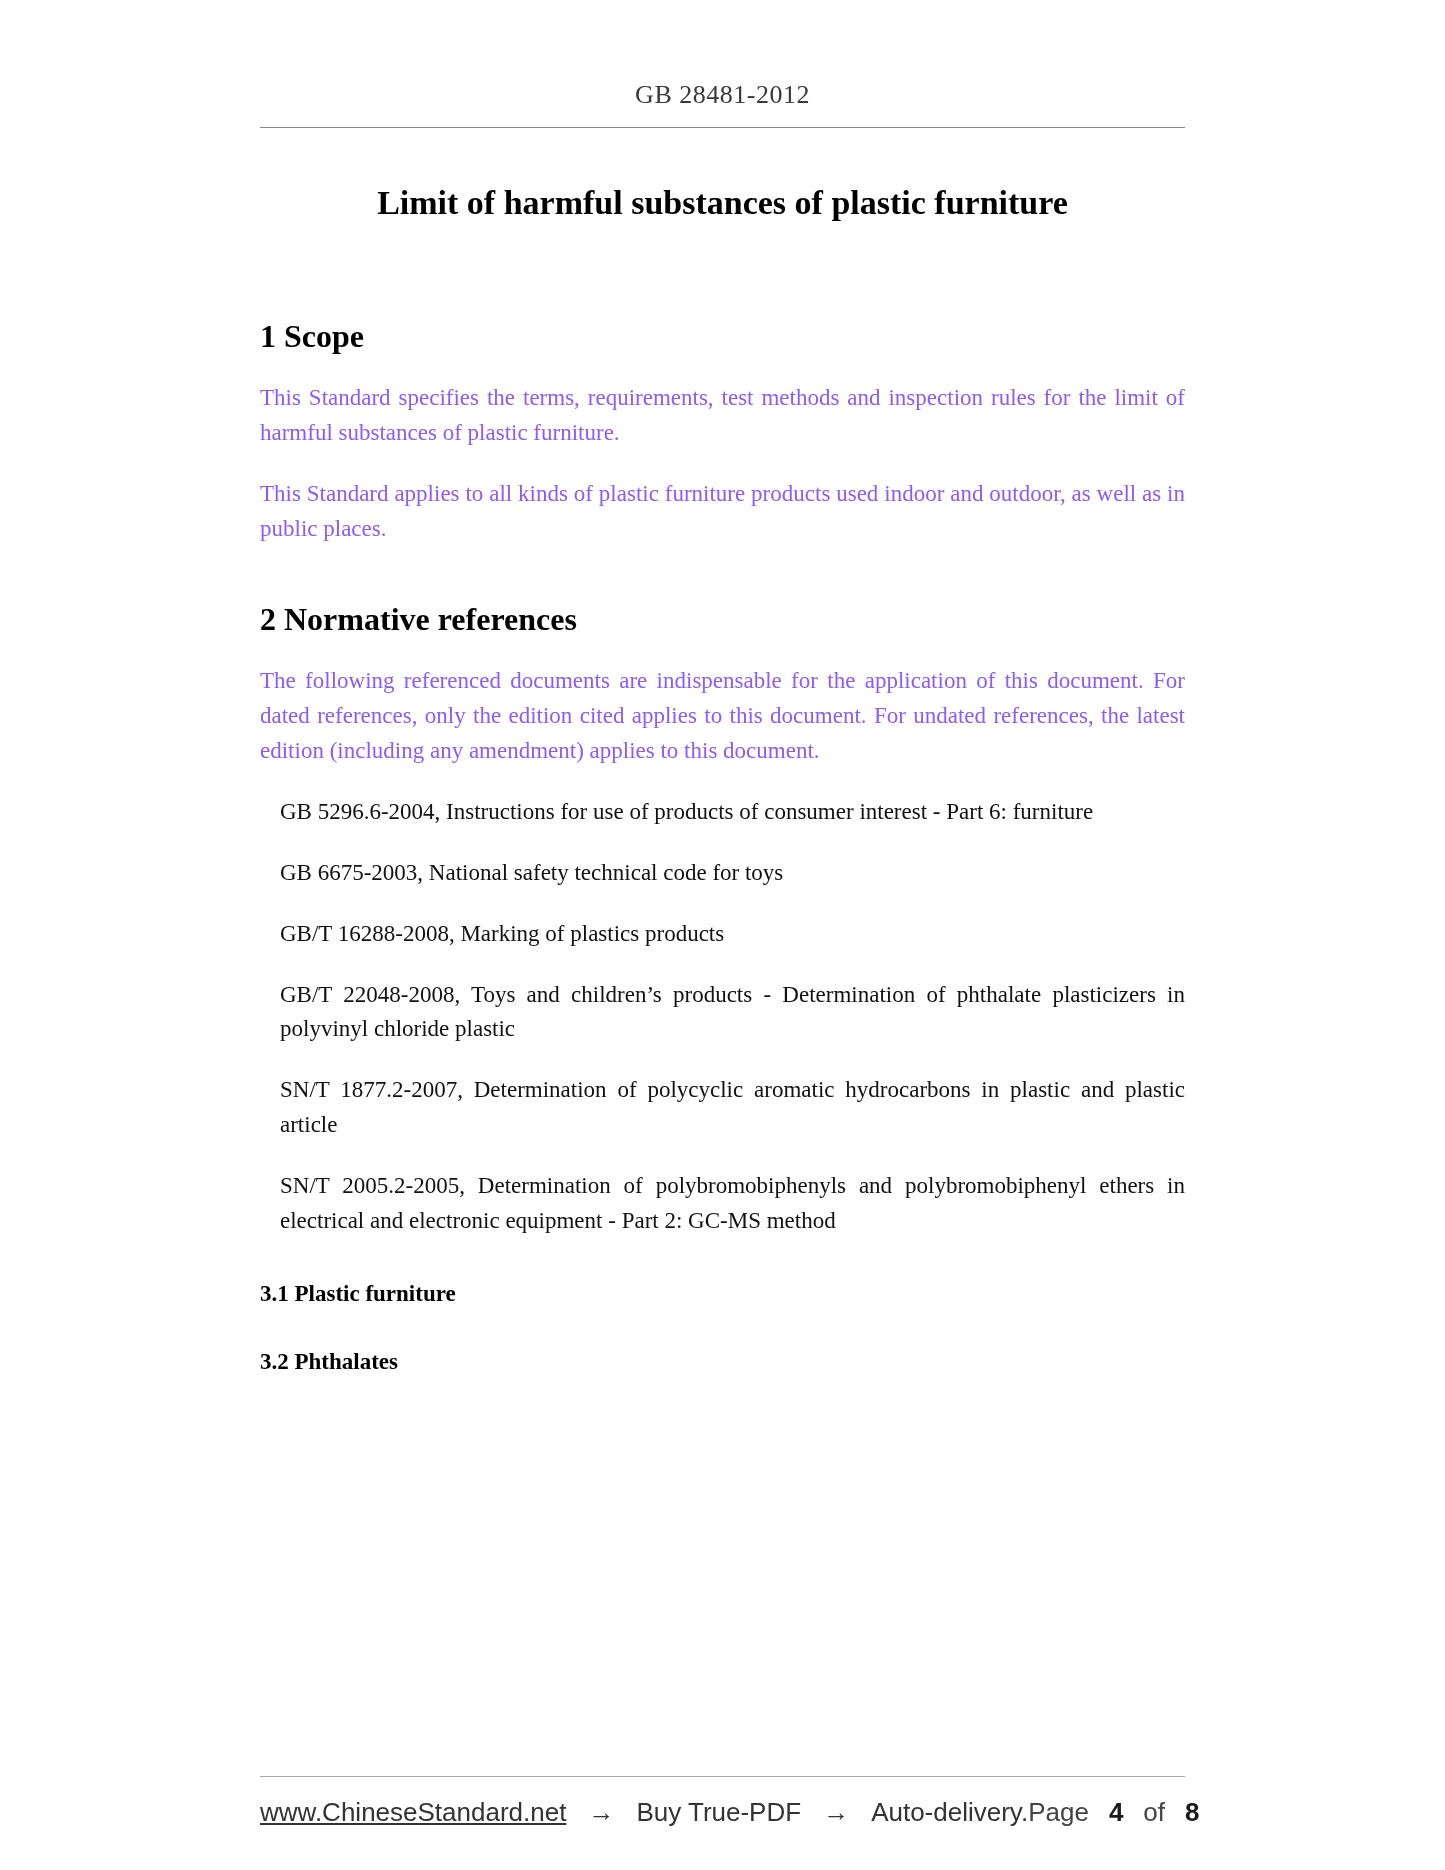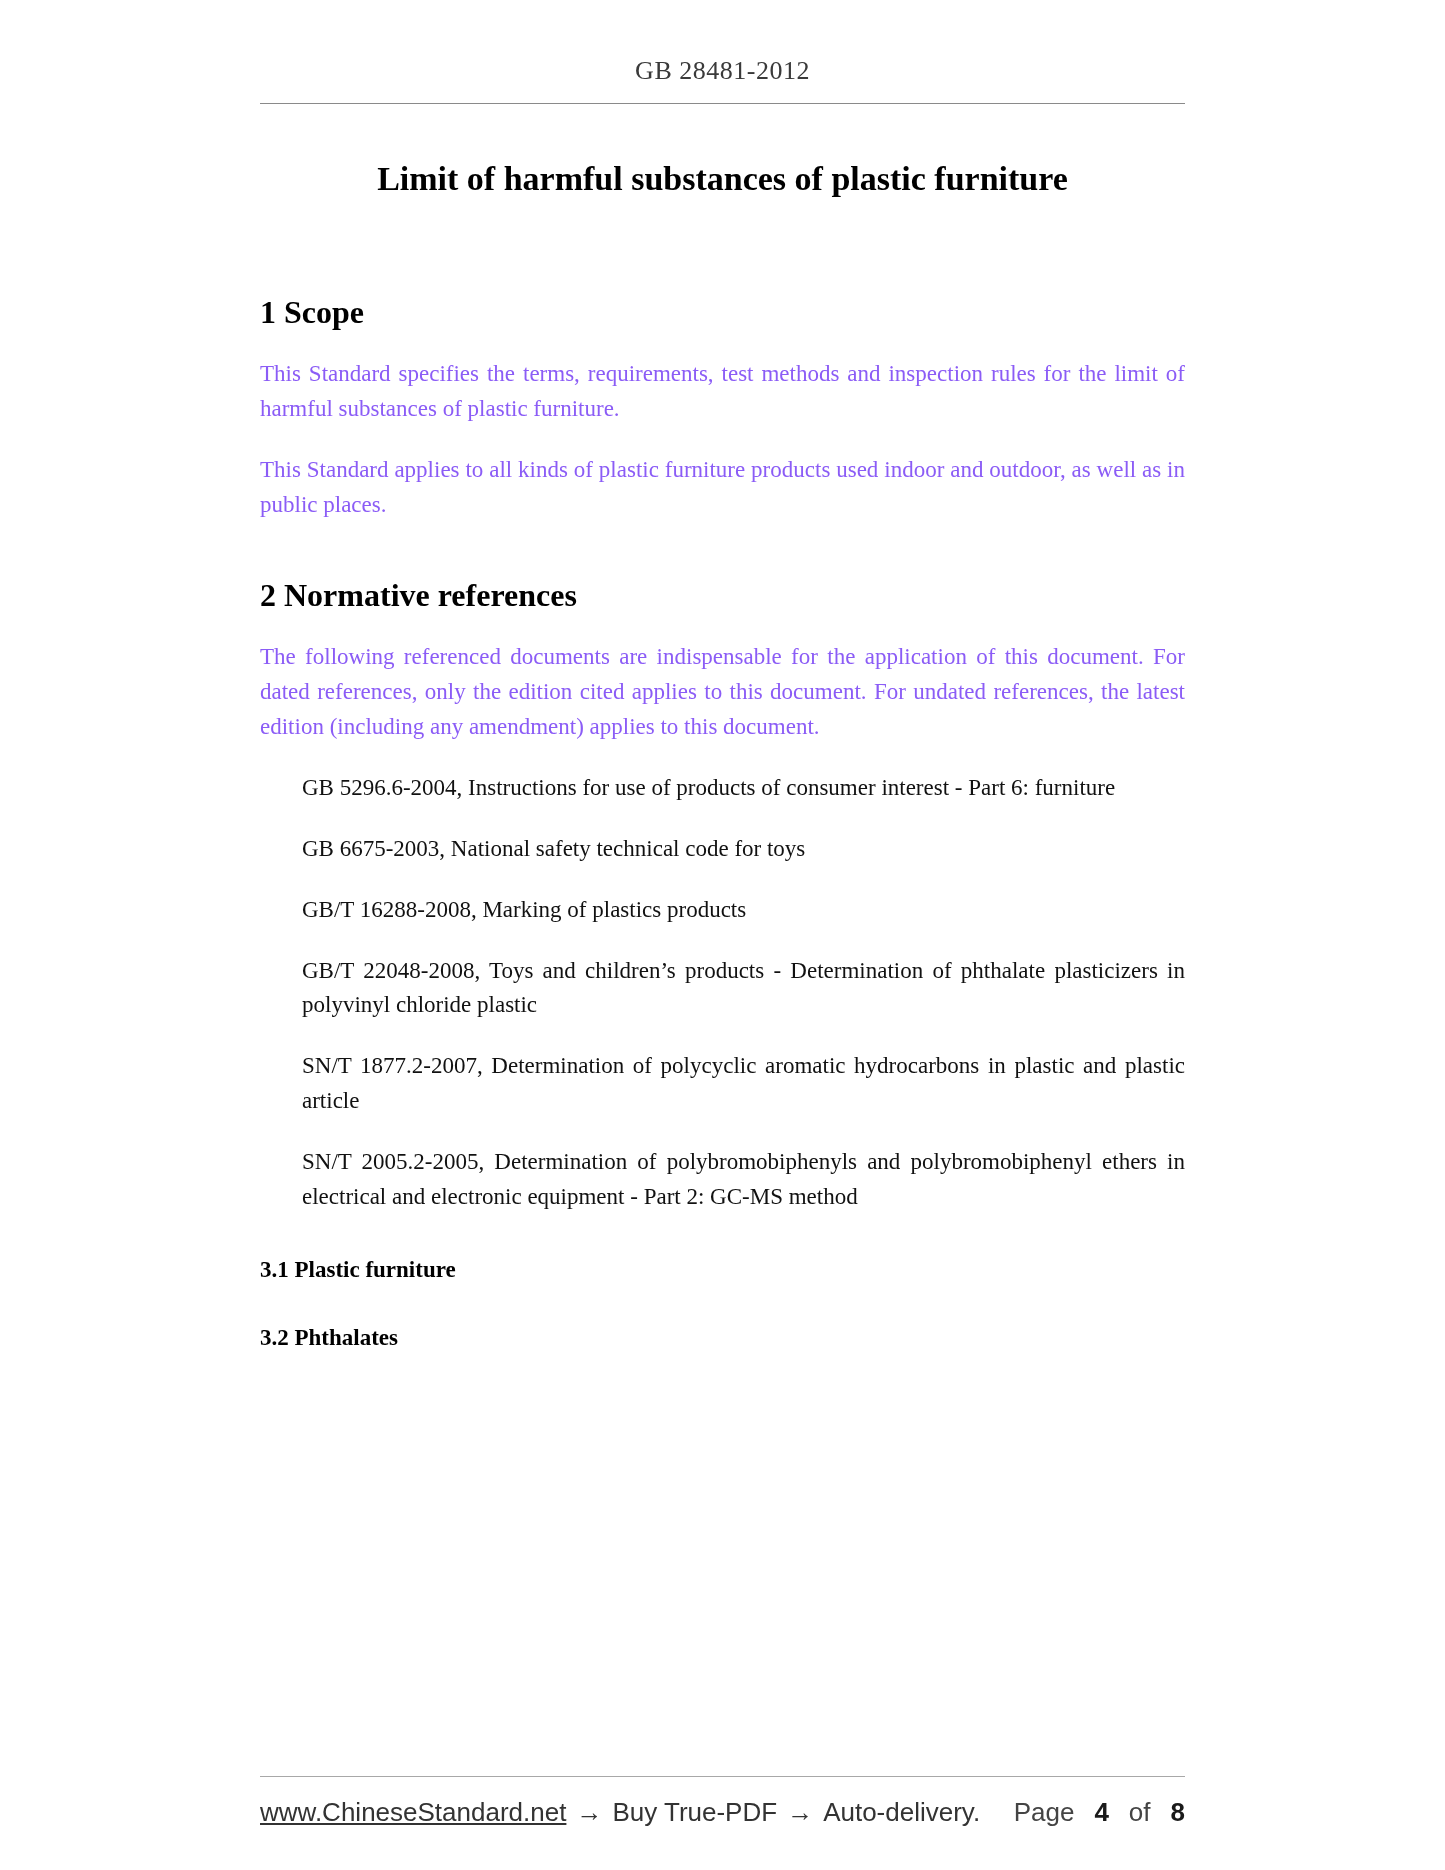--- a/index.html
+++ b/index.html
@@ -16,21 +16,21 @@
   .content {
     position: absolute;
     left: 260px;
     width: 925px;
     top: 0;
   }
   .doc-number {
     text-align: center;
     font-size: 26px;
     color: #3a3a3a;
-    margin-top: 56px;
+    margin-top: 80px;
     letter-spacing: 0.5px;
   }
   .header-rule {
     border-top: 1px solid #8a8a8a;
     height: 0;
     margin-top: 17px;
   }
   .doc-title {
     text-align: center;
     font-weight: bold;
@@ -49,21 +49,21 @@
     font-size: 23px;
     line-height: 1.52;
     margin-top: 26px;
     text-align: justify;
     color: #8b5cf6;
   }
   p.ref-para {
     font-size: 23px;
     line-height: 1.52;
     margin-top: 26px;
-    margin-left: 42px;
+    margin-left: 20px;
     text-align: justify;
     color: #111;
   }
   .sub-heading {
     font-size: 23px;
     font-weight: bold;
     margin-top: 42px;
     color: #000;
   }
   .footer {
@@ -76,21 +76,21 @@
     display: flex;
     justify-content: space-between;
     align-items: baseline;
     font-family: "Liberation Sans", sans-serif;
     font-size: 26px;
     color: #333;
   }
   .footer-left {
     display: flex;
     align-items: baseline;
-    gap: 10px;
+    gap: 22px;
     white-space: nowrap;
   }
   .footer-site {
     color: #333;
     text-decoration: underline;
     cursor: pointer;
   }
   .footer-arrow { color: #333; }
   .footer-right {
     display: flex;

